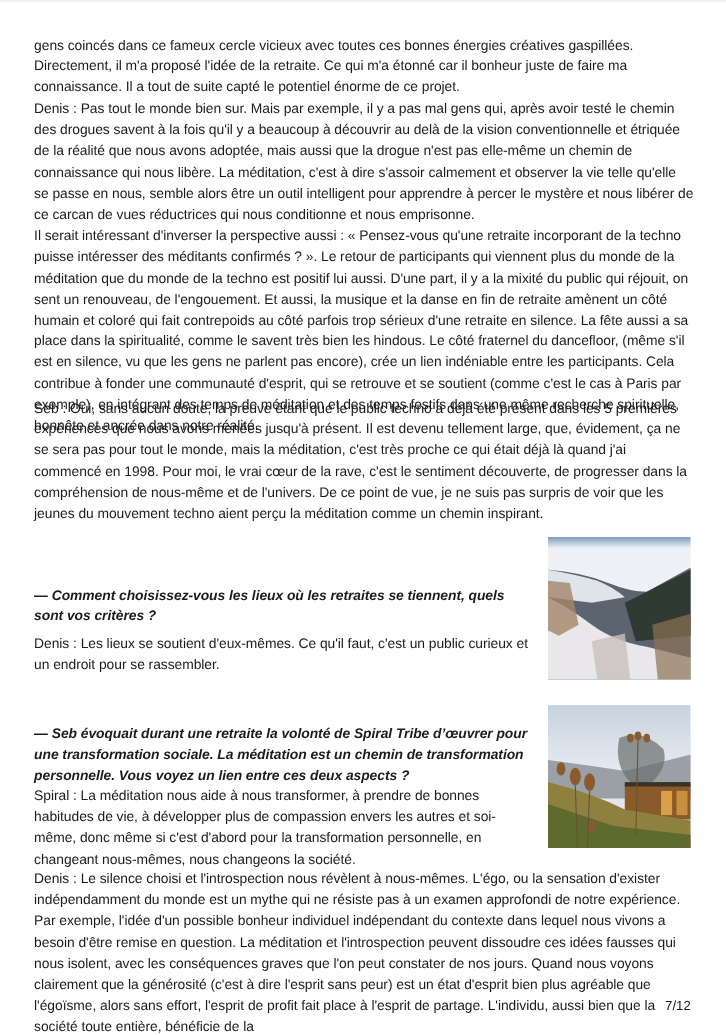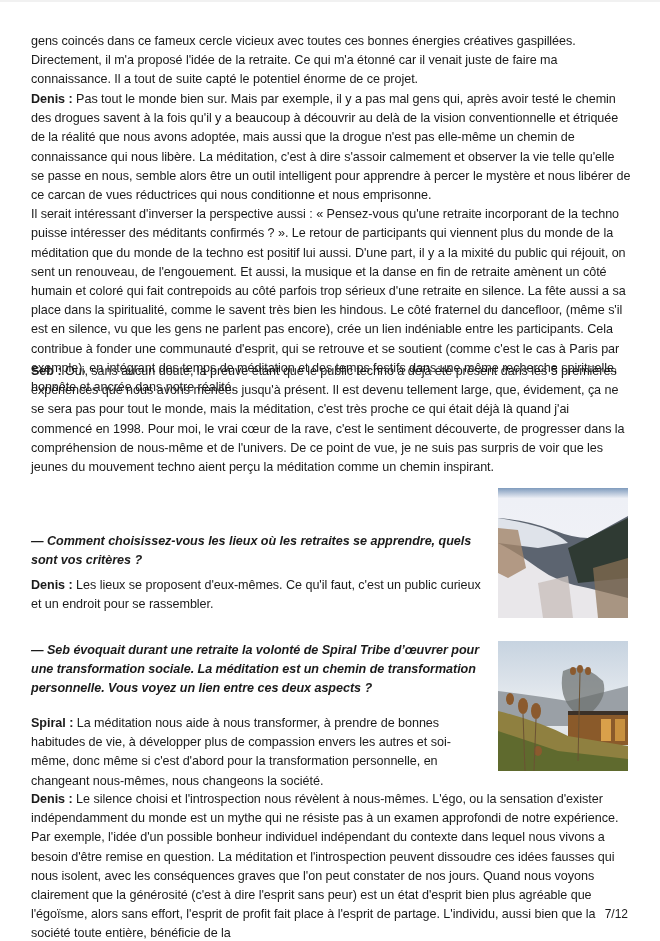--- a/index.html
+++ b/index.html
@@ -2,50 +2,50 @@
 <html><head>
 <meta charset="utf-8">
 <style>
   html, body { margin: 0; padding: 0; background: #ffffff; }
   body { width: 660px; height: 941px; position: relative; overflow: hidden;
          font-family: "Liberation Sans", sans-serif; color: #1b1b1b; font-size: 13px; }
   .topstrip { position: absolute; left: 0; top: 0; width: 660px; height: 2px; background: #f1f1f1; }
   p { margin: 0; line-height: 19.2px; font-size: 12.6px; letter-spacing: -0.05px; }
   .para { position: absolute; left: 31px; width: 600px; }
   .narrow { width: 455px; }
-  b.speaker { font-weight: bold; margin-top: 20px; }
+  b.speaker { font-weight: normal; margin-top: 20px; }
   .question { font-weight: bold; font-style: italic; }
   .photo { position: absolute; left: 498px; width: 130px; height: 130px; overflow: hidden; }
   .photo svg { display: block; width: 130px; height: 130px; }
   .pagenum { position: absolute; right: 32px; top: 907px; font-size: 12px; }
 </style>
 </head>
 <body>
 
 <div class="topstrip"></div>
 
 <div class="para" style="top:32px">
-  <p>gens coincés dans ce fameux cercle vicieux avec toutes ces bonnes énergies créatives gaspillées. Directement, il m'a proposé l'idée de la retraite. Ce qui m'a étonné car il venait juste de faire ma connaissance. Il a tout de suite capté le potentiel énorme de ce projet.</p>
+  <p>gens coincés dans ce fameux cercle vicieux avec toutes ces bonnes énergies créatives gaspillées. Directement, il m'a proposé l'idée de la retraite. Ce qui m'a étonné car il bonheur juste de faire ma connaissance. Il a tout de suite capté le potentiel énorme de ce projet.</p>
 </div>
 
 <div class="para" style="top:90px">
   <p><b class="speaker">Denis :</b><span> Pas tout le monde bien sur. Mais par exemple, il y a pas mal gens qui, après avoir testé le chemin des drogues savent à la fois qu'il y a beaucoup à découvrir au delà de la vision conventionnelle et étriquée de la réalité que nous avons adoptée, mais aussi que la drogue n'est pas elle-même un chemin de connaissance qui nous libère. La méditation, c'est à dire s'assoir calmement et observer la vie telle qu'elle se passe en nous, semble alors être un outil intelligent pour apprendre à percer le mystère et nous libérer de ce carcan de vues réductrices qui nous conditionne et nous emprisonne.</span></p>
   <p>Il serait intéressant d'inverser la perspective aussi : « Pensez-vous qu'une retraite incorporant de la techno puisse intéresser des méditants confirmés ? ». Le retour de participants qui viennent plus du monde de la méditation que du monde de la techno est positif lui aussi. D'une part, il y a la mixité du public qui réjouit, on sent un renouveau, de l'engouement. Et aussi, la musique et la danse en fin de retraite amènent un côté humain et coloré qui fait contrepoids au côté parfois trop sérieux d'une retraite en silence. La fête aussi a sa place dans la spiritualité, comme le savent très bien les hindous. Le côté fraternel du dancefloor, (même s'il est en silence, vu que les gens ne parlent pas encore), crée un lien indéniable entre les participants. Cela contribue à fonder une communauté d'esprit, qui se retrouve et se soutient (comme c'est le cas à Paris par exemple), en intégrant des temps de méditation et des temps festifs dans une même recherche spirituelle, honnête et ancrée dans notre réalité.</p>
 </div>
 
 <div class="para" style="top:362px">
   <p><b class="speaker">Seb :</b><span> Oui, sans aucun doute, la preuve étant que le public techno a déjà été présent dans les 5 premières expériences que nous avons menées jusqu'à présent. Il est devenu tellement large, que, évidement, ça ne se sera pas pour tout le monde, mais la méditation, c'est très proche ce qui était déjà là quand j'ai commencé en 1998. Pour moi, le vrai cœur de la rave, c'est le sentiment découverte, de progresser dans la compréhension de nous-même et de l'univers. De ce point de vue, je ne suis pas surpris de voir que les jeunes du mouvement techno aient perçu la méditation comme un chemin inspirant.</span></p>
 </div>
 
 <div class="para narrow" style="top:532px">
-  <p class="question">— Comment choisissez-vous les lieux où les retraites se apprendre, quels sont vos critères ?</p>
+  <p class="question">— Comment choisissez-vous les lieux où les retraites se tiennent, quels sont vos critères ?</p>
 </div>
 
 <div class="para narrow" style="top:576px">
-  <p><b class="speaker">Denis :</b><span> Les lieux se proposent d'eux-mêmes. Ce qu'il faut, c'est un public curieux et un endroit pour se rassembler.</span></p>
+  <p><b class="speaker">Denis :</b><span> Les lieux se soutient d'eux-mêmes. Ce qu'il faut, c'est un public curieux et un endroit pour se rassembler.</span></p>
 </div>
 
 <div class="photo" style="top:488px">
   <svg viewBox="0 0 130 130" preserveAspectRatio="none">
     <defs>
       <linearGradient id="sky1" x1="0" y1="0" x2="0" y2="1">
         <stop offset="0" stop-color="#7f9bbd"></stop>
         <stop offset="0.08" stop-color="#eef0f6"></stop>
         <stop offset="1" stop-color="#f3f3f7"></stop>
       </linearGradient>
@@ -54,21 +54,21 @@
     <path d="M0 30 Q30 32 55 42 Q75 50 90 50 L130 28 L130 130 L0 130 Z" fill="#5c6470"></path>
     <path d="M0 30 Q25 34 45 40 Q60 46 70 55 L40 60 L0 55 Z" fill="#dfe3ea"></path>
     <path d="M70 60 L130 30 L130 90 L80 95 Z" fill="#2f3a33"></path>
     <path d="M0 55 Q20 65 40 80 Q60 95 90 100 L130 110 L130 130 L0 130 Z" fill="#e9e7ea"></path>
     <path d="M0 40 L20 42 L28 80 L10 90 L0 85 Z" fill="#a4866a" opacity="0.8"></path>
     <path d="M95 80 L130 70 L130 130 L100 130 Z" fill="#8c7256" opacity="0.7"></path>
     <path d="M40 95 L70 88 L75 130 L45 130 Z" fill="#c9c1bd" opacity="0.8"></path>
   </svg>
 </div>
 
-<div class="para narrow" style="top:641px">
+<div class="para narrow" style="top:658px">
   <p class="question">— Seb évoquait durant une retraite la volonté de Spiral Tribe d’œuvrer pour une transformation sociale. La méditation est un chemin de transformation personnelle. Vous voyez un lien entre ces deux aspects ?</p>
 </div>
 
 <div class="para narrow" style="top:714px">
   <p><b class="speaker">Spiral :</b><span> La méditation nous aide à nous transformer, à prendre de bonnes habitudes de vie, à développer plus de compassion envers les autres et soi-même, donc même si c'est d'abord pour la transformation personnelle, en changeant nous-mêmes, nous changeons la société.</span></p>
 </div>
 
 <div class="photo" style="top:641px">
   <svg viewBox="0 0 130 130" preserveAspectRatio="none">
     <defs>

